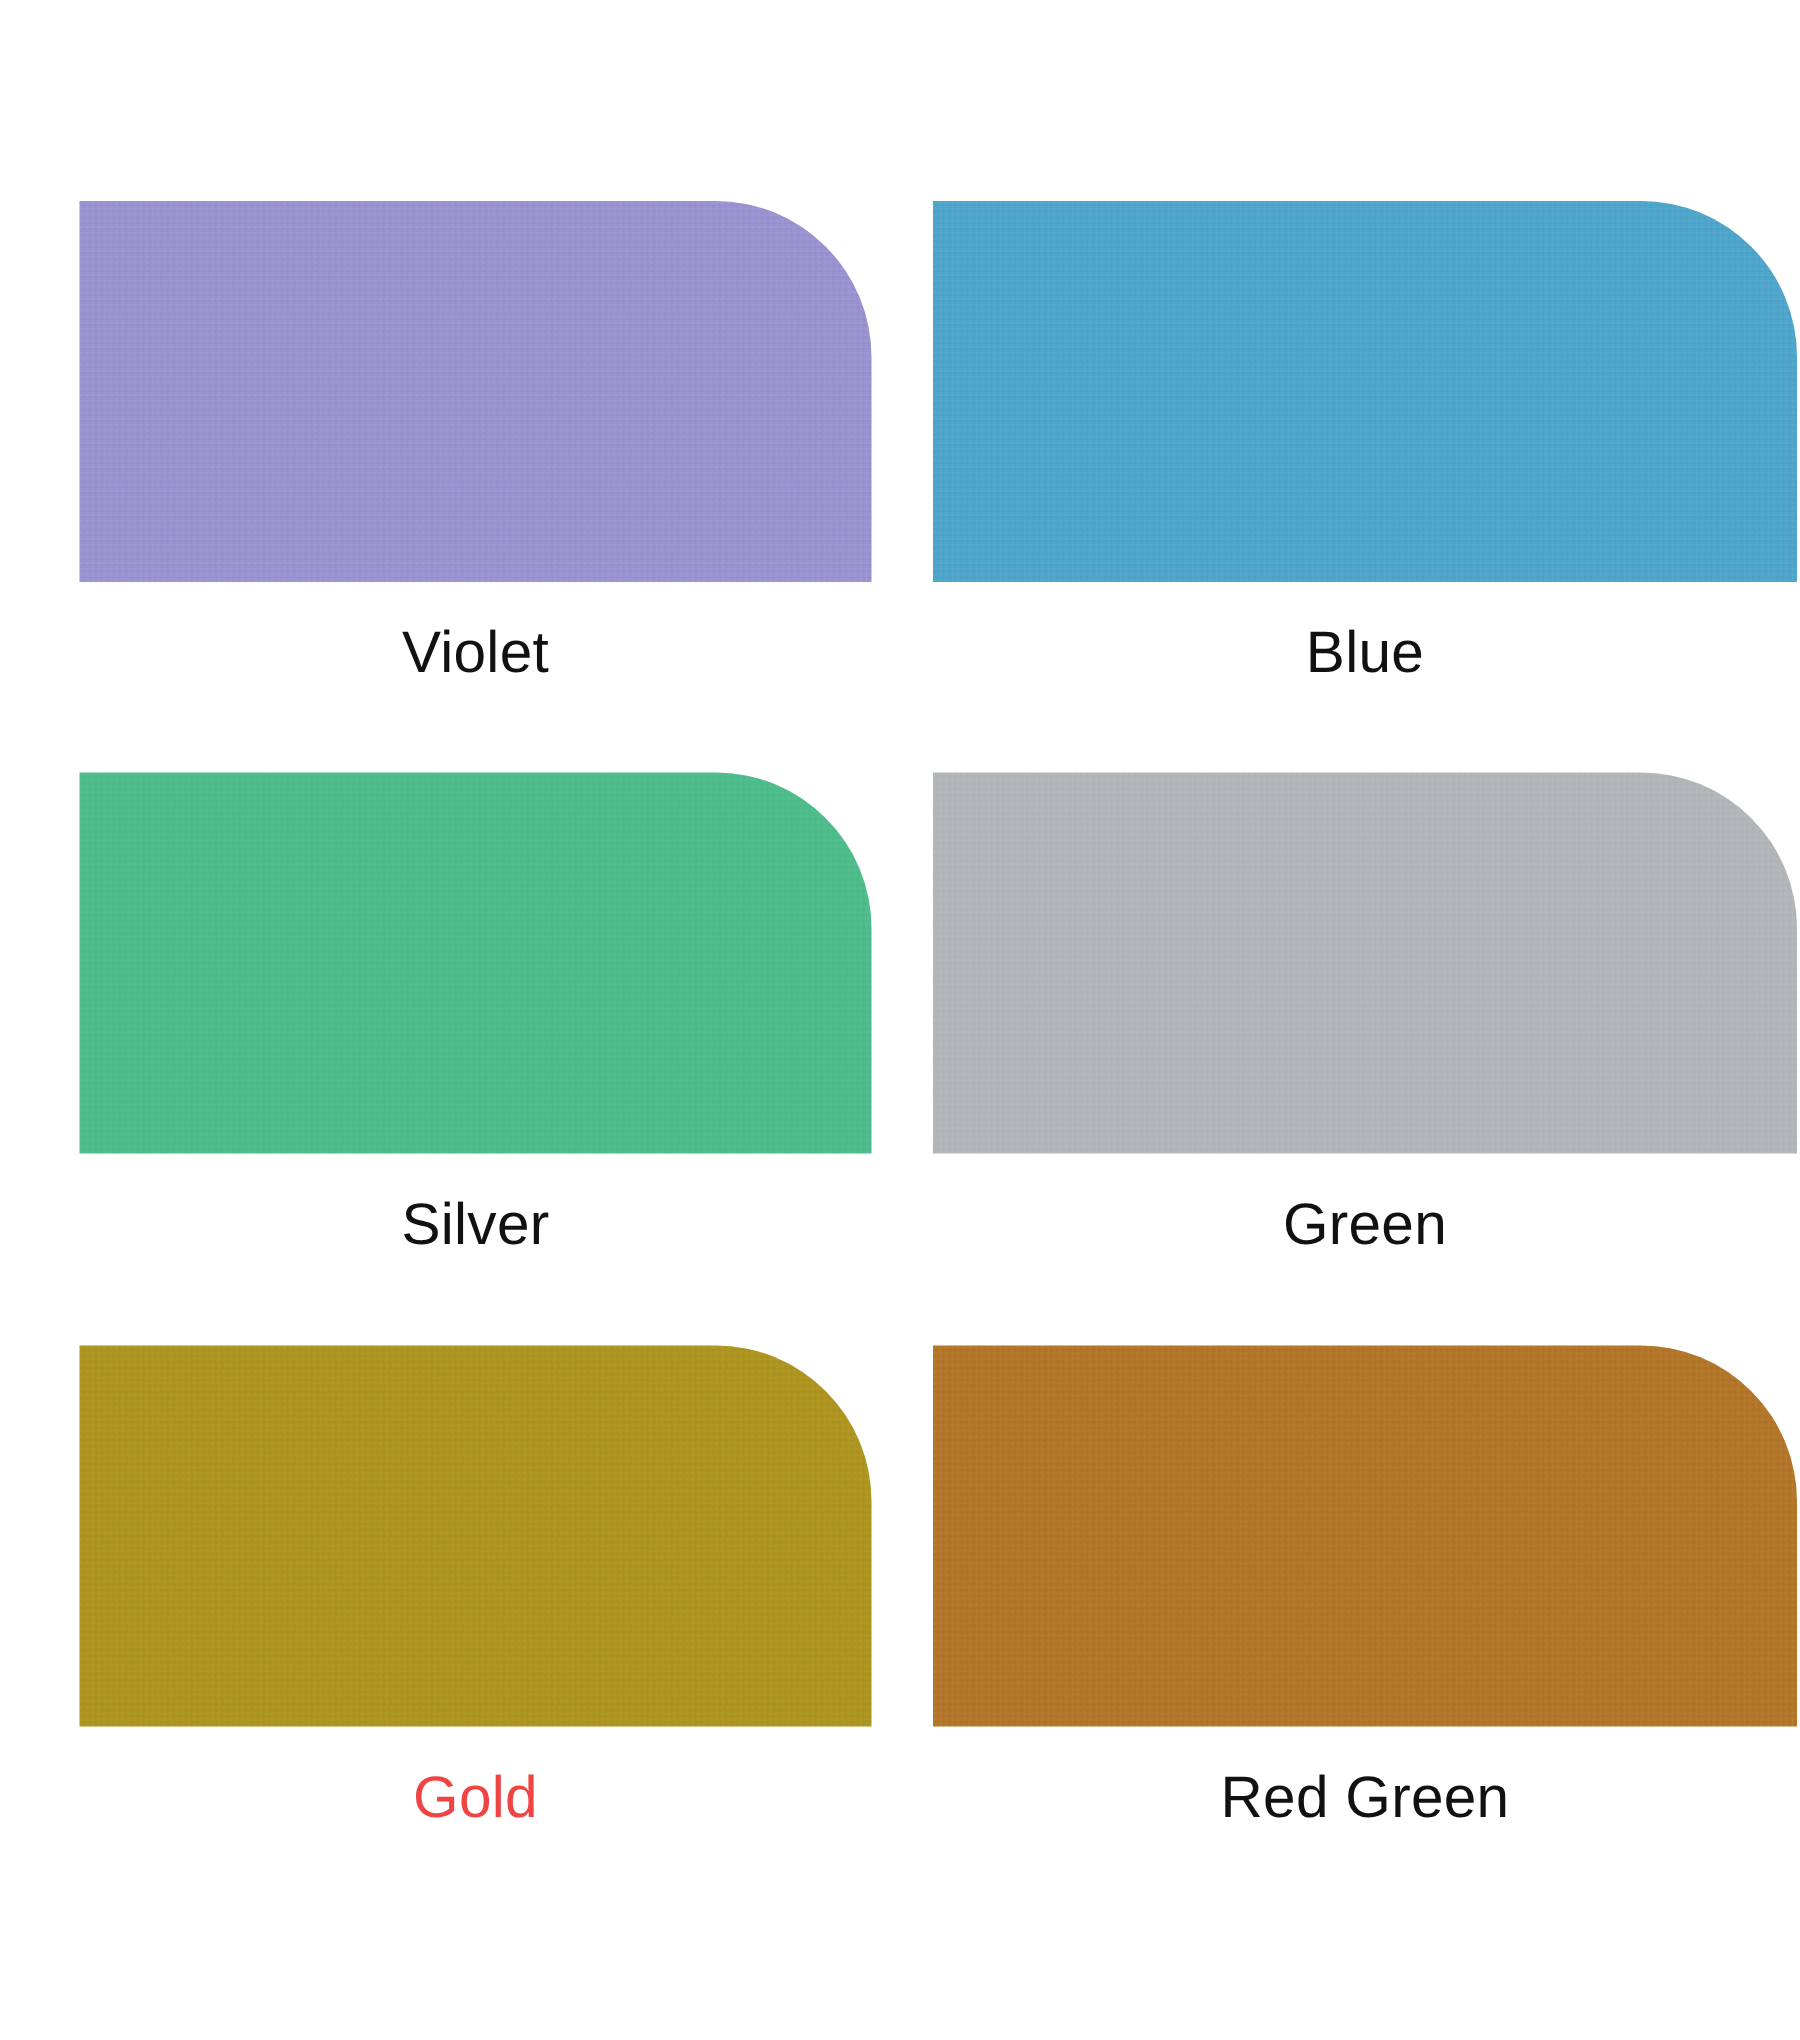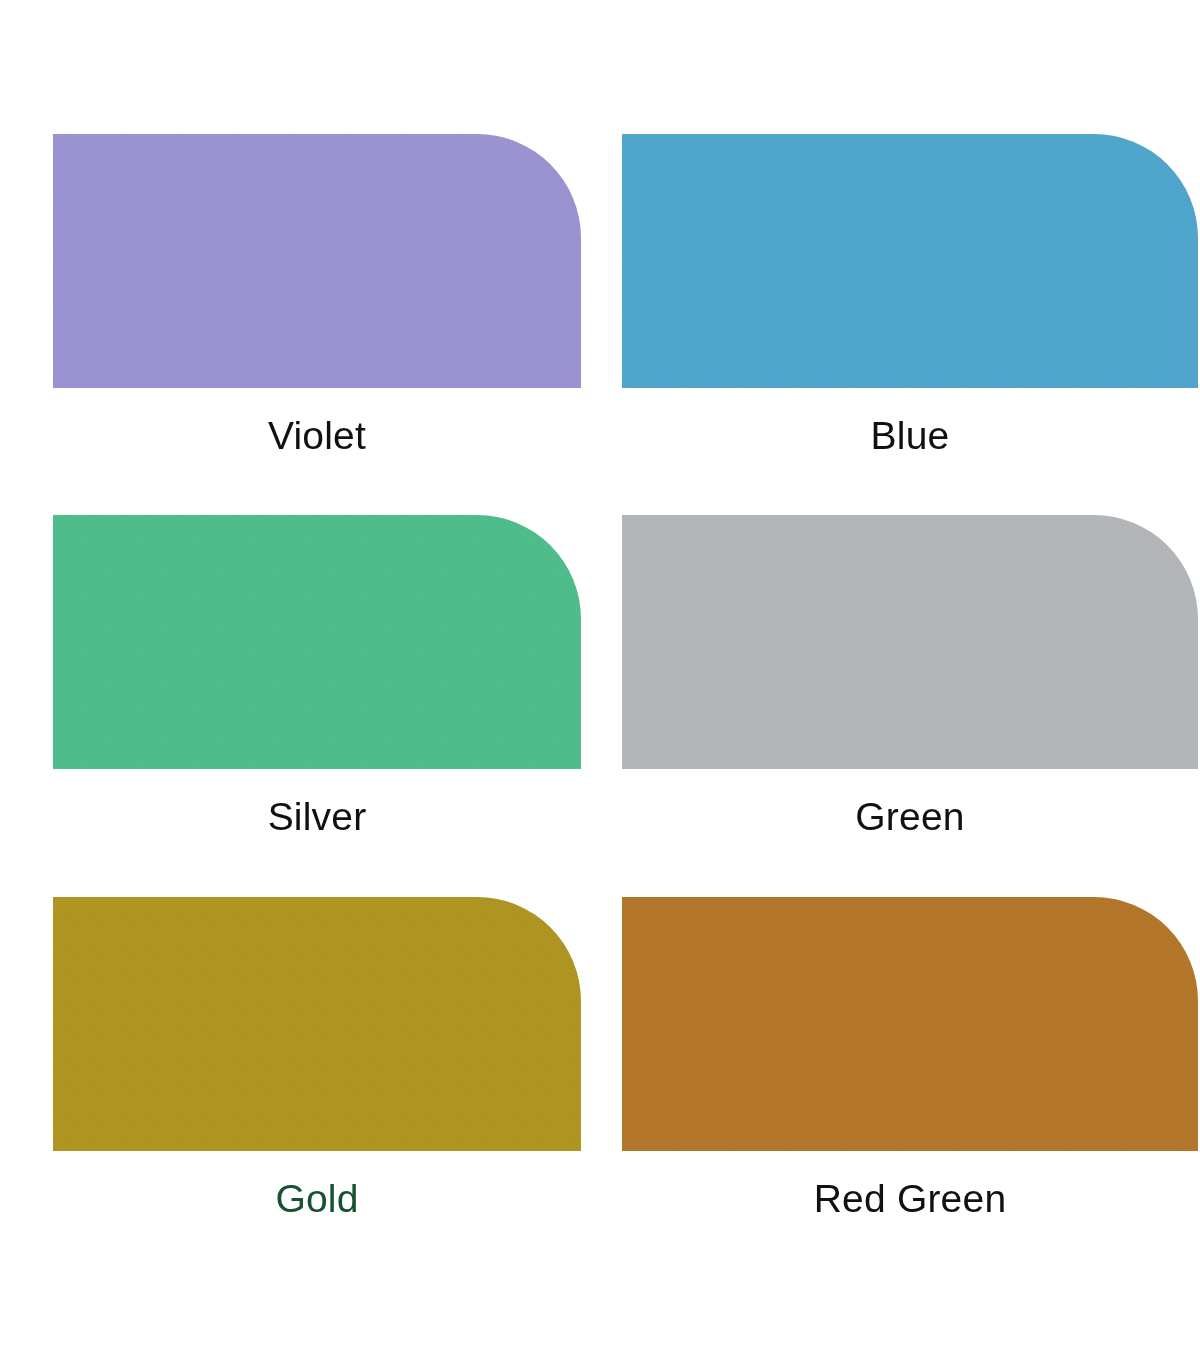--- a/index.html
+++ b/index.html
@@ -108,21 +108,21 @@
     <div class="swatch-label" style="color: rgb(17, 17, 17);">Silver</div>
   </div>
 
   <div class="swatch-cell col-right row-2">
     <div class="swatch-chip" style="background-color: rgb(178, 182, 184);"></div>
     <div class="swatch-label" style="color: rgb(17, 17, 17);">Green</div>
   </div>
 
   <div class="swatch-cell col-left row-3">
     <div class="swatch-chip" style="background-color: rgb(174, 149, 33);"></div>
-    <div class="swatch-label" style="color: #14532d;">Gold</div>
+    <div class="swatch-label" style="color: #ef4444;">Gold</div>
   </div>
 
   <div class="swatch-cell col-right row-3">
     <div class="swatch-chip" style="background-color: rgb(179, 118, 42);"></div>
     <div class="swatch-label" style="color: rgb(17, 17, 17);">Red Green</div>
   </div>
 
 </div>
 
 </body></html>

